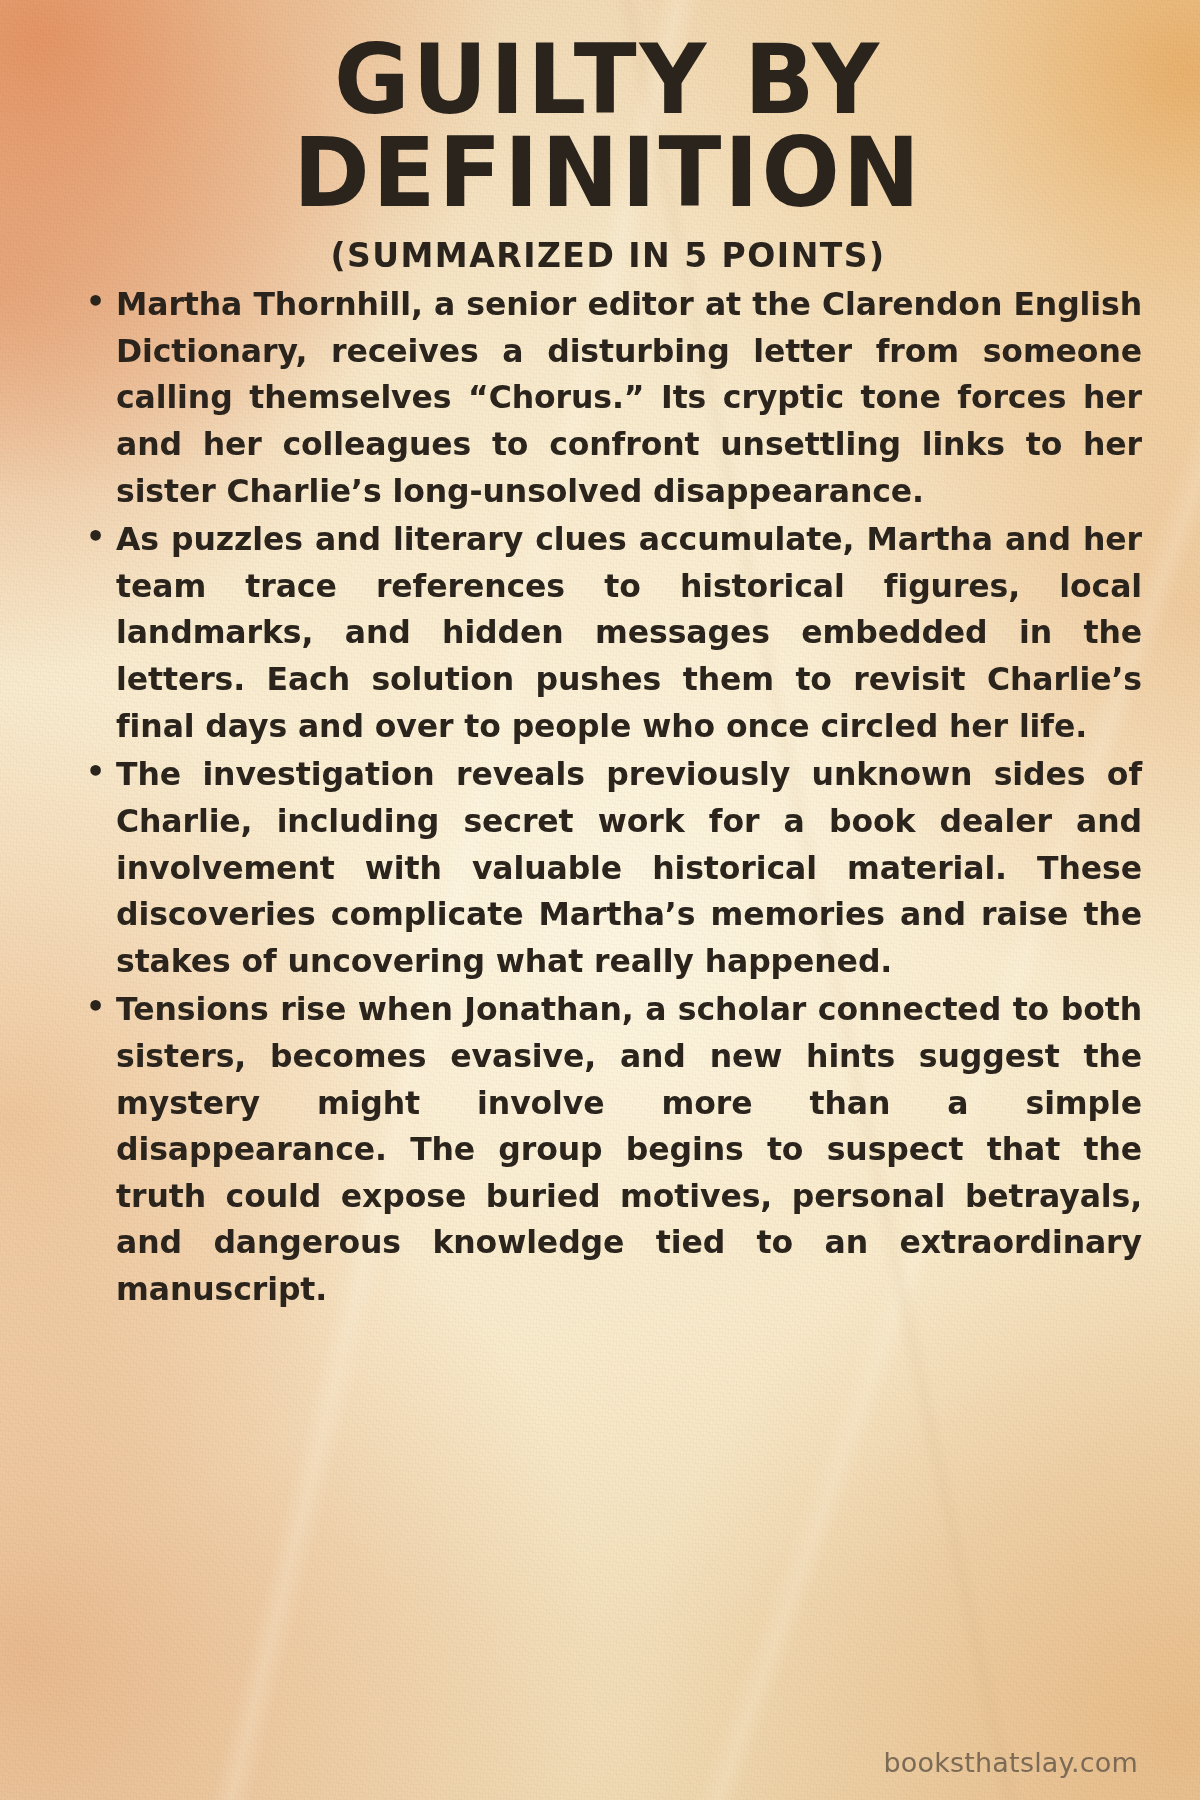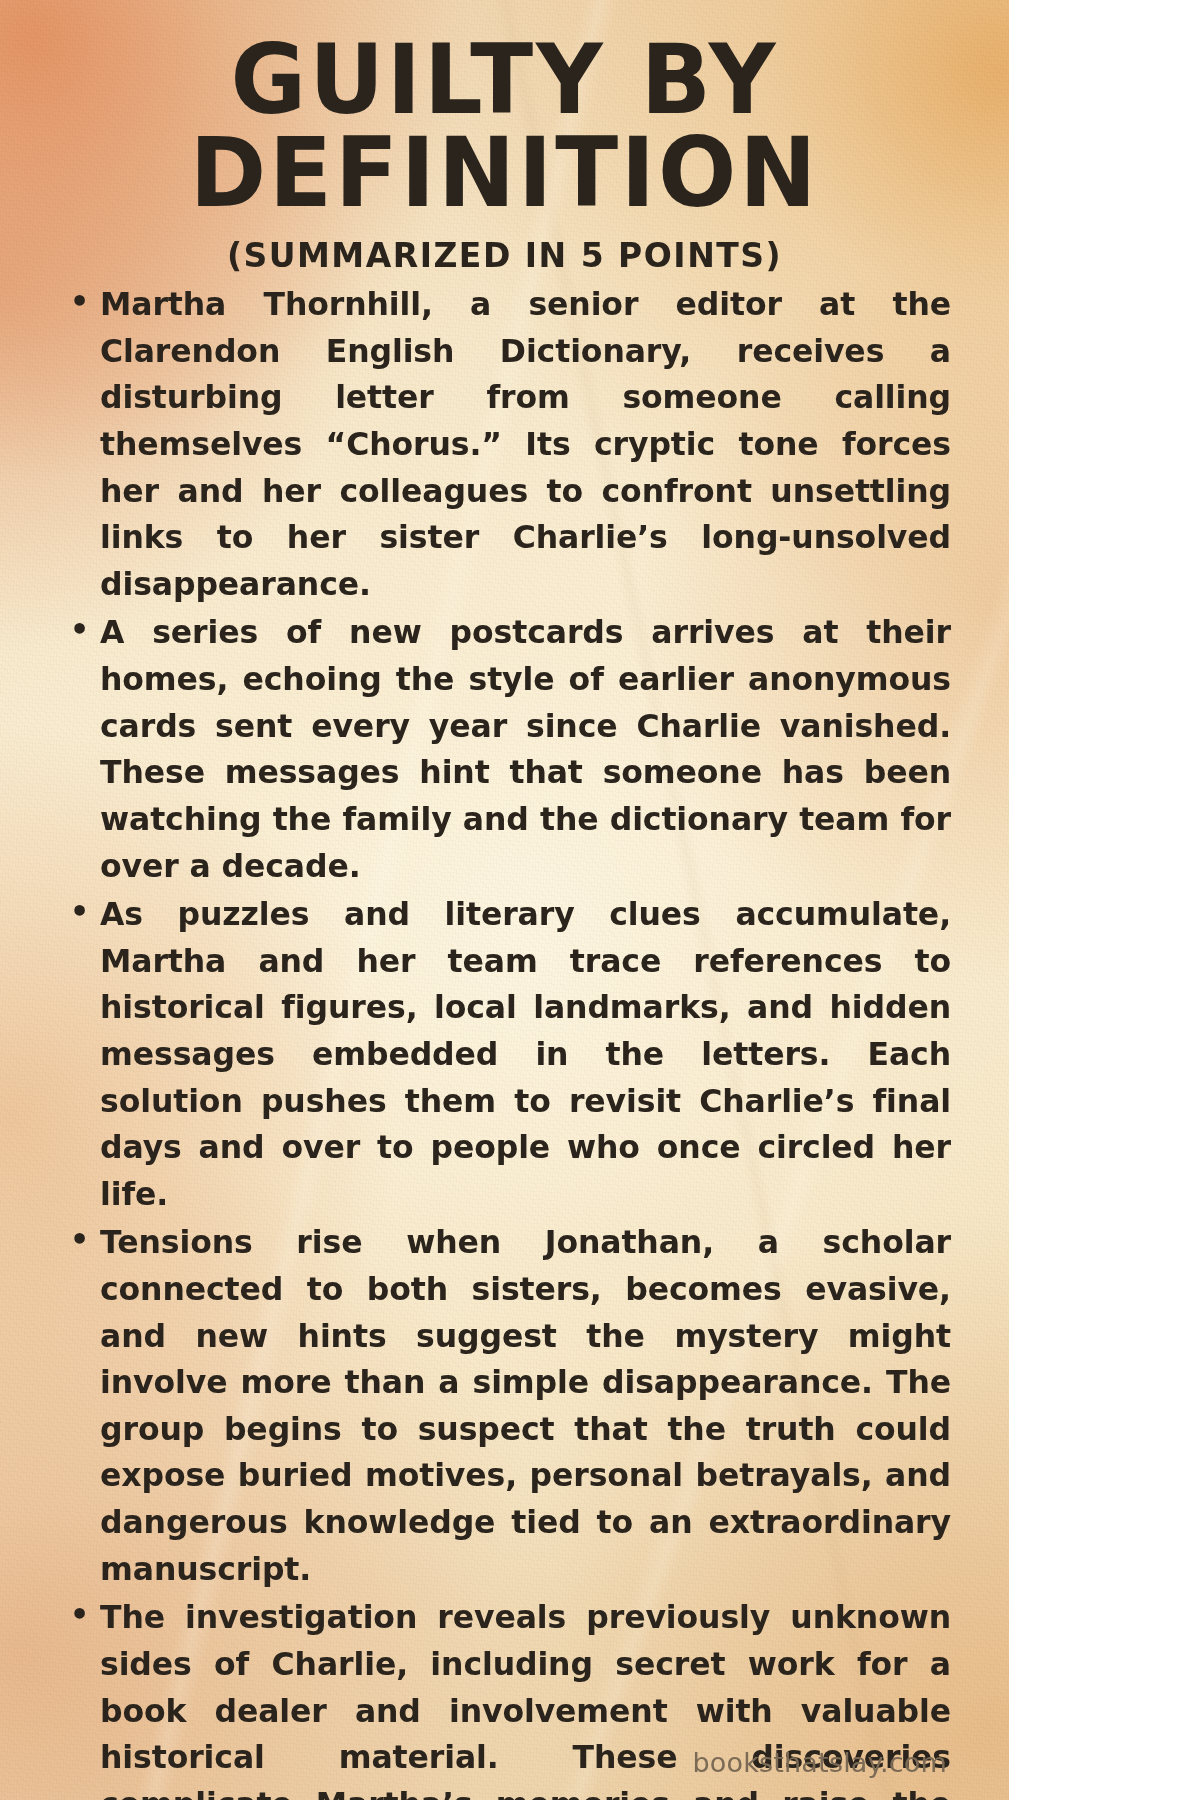--- a/index.html
+++ b/index.html
@@ -8,36 +8,37 @@
   }
   body {
     width: 1200px;
     height: 1800px;
     overflow: hidden;
     font-family: "DejaVu Sans", sans-serif;
   }
 
   #poster {
     position: relative;
-    width: 1009px;
+    width: 1200px;
     height: 1800px;
     box-sizing: border-box;
     overflow: hidden;
     
     background-color: #f2dfbe;
     background-image:
       radial-gradient(circle at 3% 2%, rgba(226,140,92,0.85) 0%, rgba(226,140,92,0.45) 9%, rgba(226,140,92,0.0) 22%),
       radial-gradient(circle at 0% 16%, rgba(223,143,98,0.55) 0%, rgba(223,143,98,0.0) 20%),
       radial-gradient(circle at 99% 4%, rgba(228,163,86,0.80) 0%, rgba(228,163,86,0.30) 12%, rgba(228,163,86,0.0) 28%),
       radial-gradient(circle at 100% 34%, rgba(225,160,95,0.45) 0%, rgba(225,160,95,0.0) 24%),
       radial-gradient(circle at 1% 62%, rgba(228,166,112,0.55) 0%, rgba(228,166,112,0.0) 26%),
       radial-gradient(circle at 2% 92%, rgba(222,150,100,0.55) 0%, rgba(222,150,100,0.0) 28%),
       radial-gradient(circle at 98% 96%, rgba(226,163,104,0.50) 0%, rgba(226,163,104,0.0) 26%),
       radial-gradient(circle at 52% 52%, rgba(253,246,226,0.95) 0%, rgba(250,238,210,0.55) 30%, rgba(244,226,190,0.0) 62%),
       linear-gradient(160deg, #edd0a8 0%, #f6e7c8 22%, #faf0d7 46%, #f6e7c6 70%, #ecd4ab 100%);
+    padding-left: 16px;
   }
 
   
   #grain {
     position: absolute;
     inset: 0;
     pointer-events: none;
     opacity: 0.55;
     mix-blend-mode: multiply;
     background-image:
@@ -139,22 +140,21 @@
 
     <h1 class="title">
       <span>GUILTY BY</span>
       <span class="line2">DEFINITION</span>
     </h1>
 
     <div class="subtitle">(SUMMARIZED IN 5 POINTS)</div>
 
     <ul class="points">
       <li>Martha Thornhill, a senior editor at the Clarendon English Dictionary, receives a disturbing letter from someone calling themselves “Chorus.” Its cryptic tone forces her and her colleagues to confront unsettling links to her sister Charlie’s long-unsolved disappearance.</li>
-      <li>A series of new postcards arrives at their homes, echoing the style of earlier anonymous cards sent every year since Charlie vanished. These messages hint that someone has been watching the family and the dictionary team for over a decade.</li>
       <li>As puzzles and literary clues accumulate, Martha and her team trace references to historical figures, local landmarks, and hidden messages embedded in the letters. Each solution pushes them to revisit Charlie’s final days and over to people who once circled her life.</li>
+      <li>The investigation reveals previously unknown sides of Charlie, including secret work for a book dealer and involvement with valuable historical material. These discoveries complicate Martha’s memories and raise the stakes of uncovering what really happened.</li>
       <li>Tensions rise when Jonathan, a scholar connected to both sisters, becomes evasive, and new hints suggest the mystery might involve more than a simple disappearance. The group begins to suspect that the truth could expose buried motives, personal betrayals, and dangerous knowledge tied to an extraordinary manuscript.</li>
-      <li>The investigation reveals previously unknown sides of Charlie, including secret work for a book dealer and involvement with valuable historical material. These discoveries complicate Martha’s memories and raise the stakes of uncovering what really happened.</li>
     </ul>
 
   </div>
 
   <div class="watermark">booksthatslay.com</div>
 </div>
 
 </body></html>

